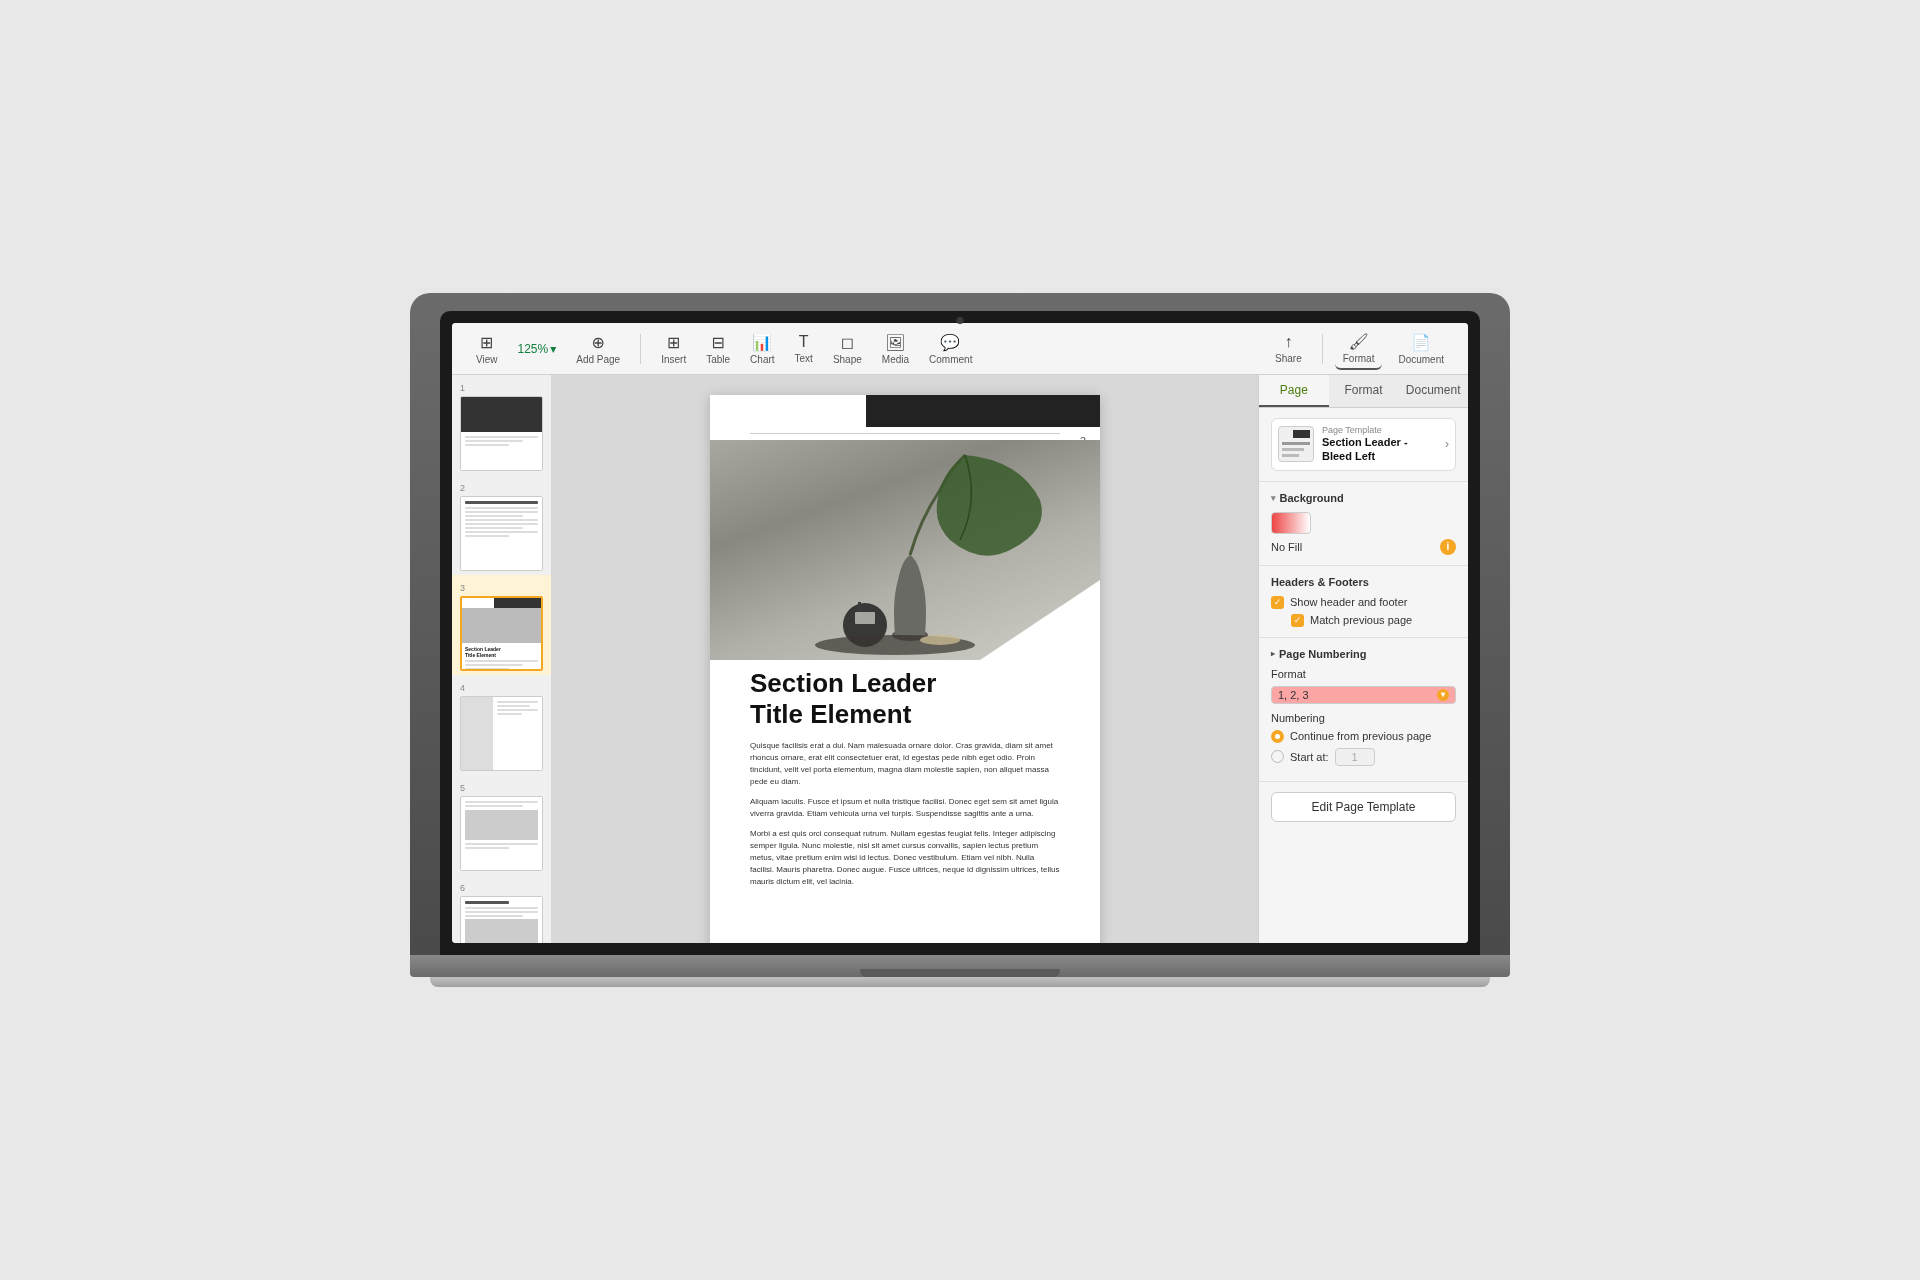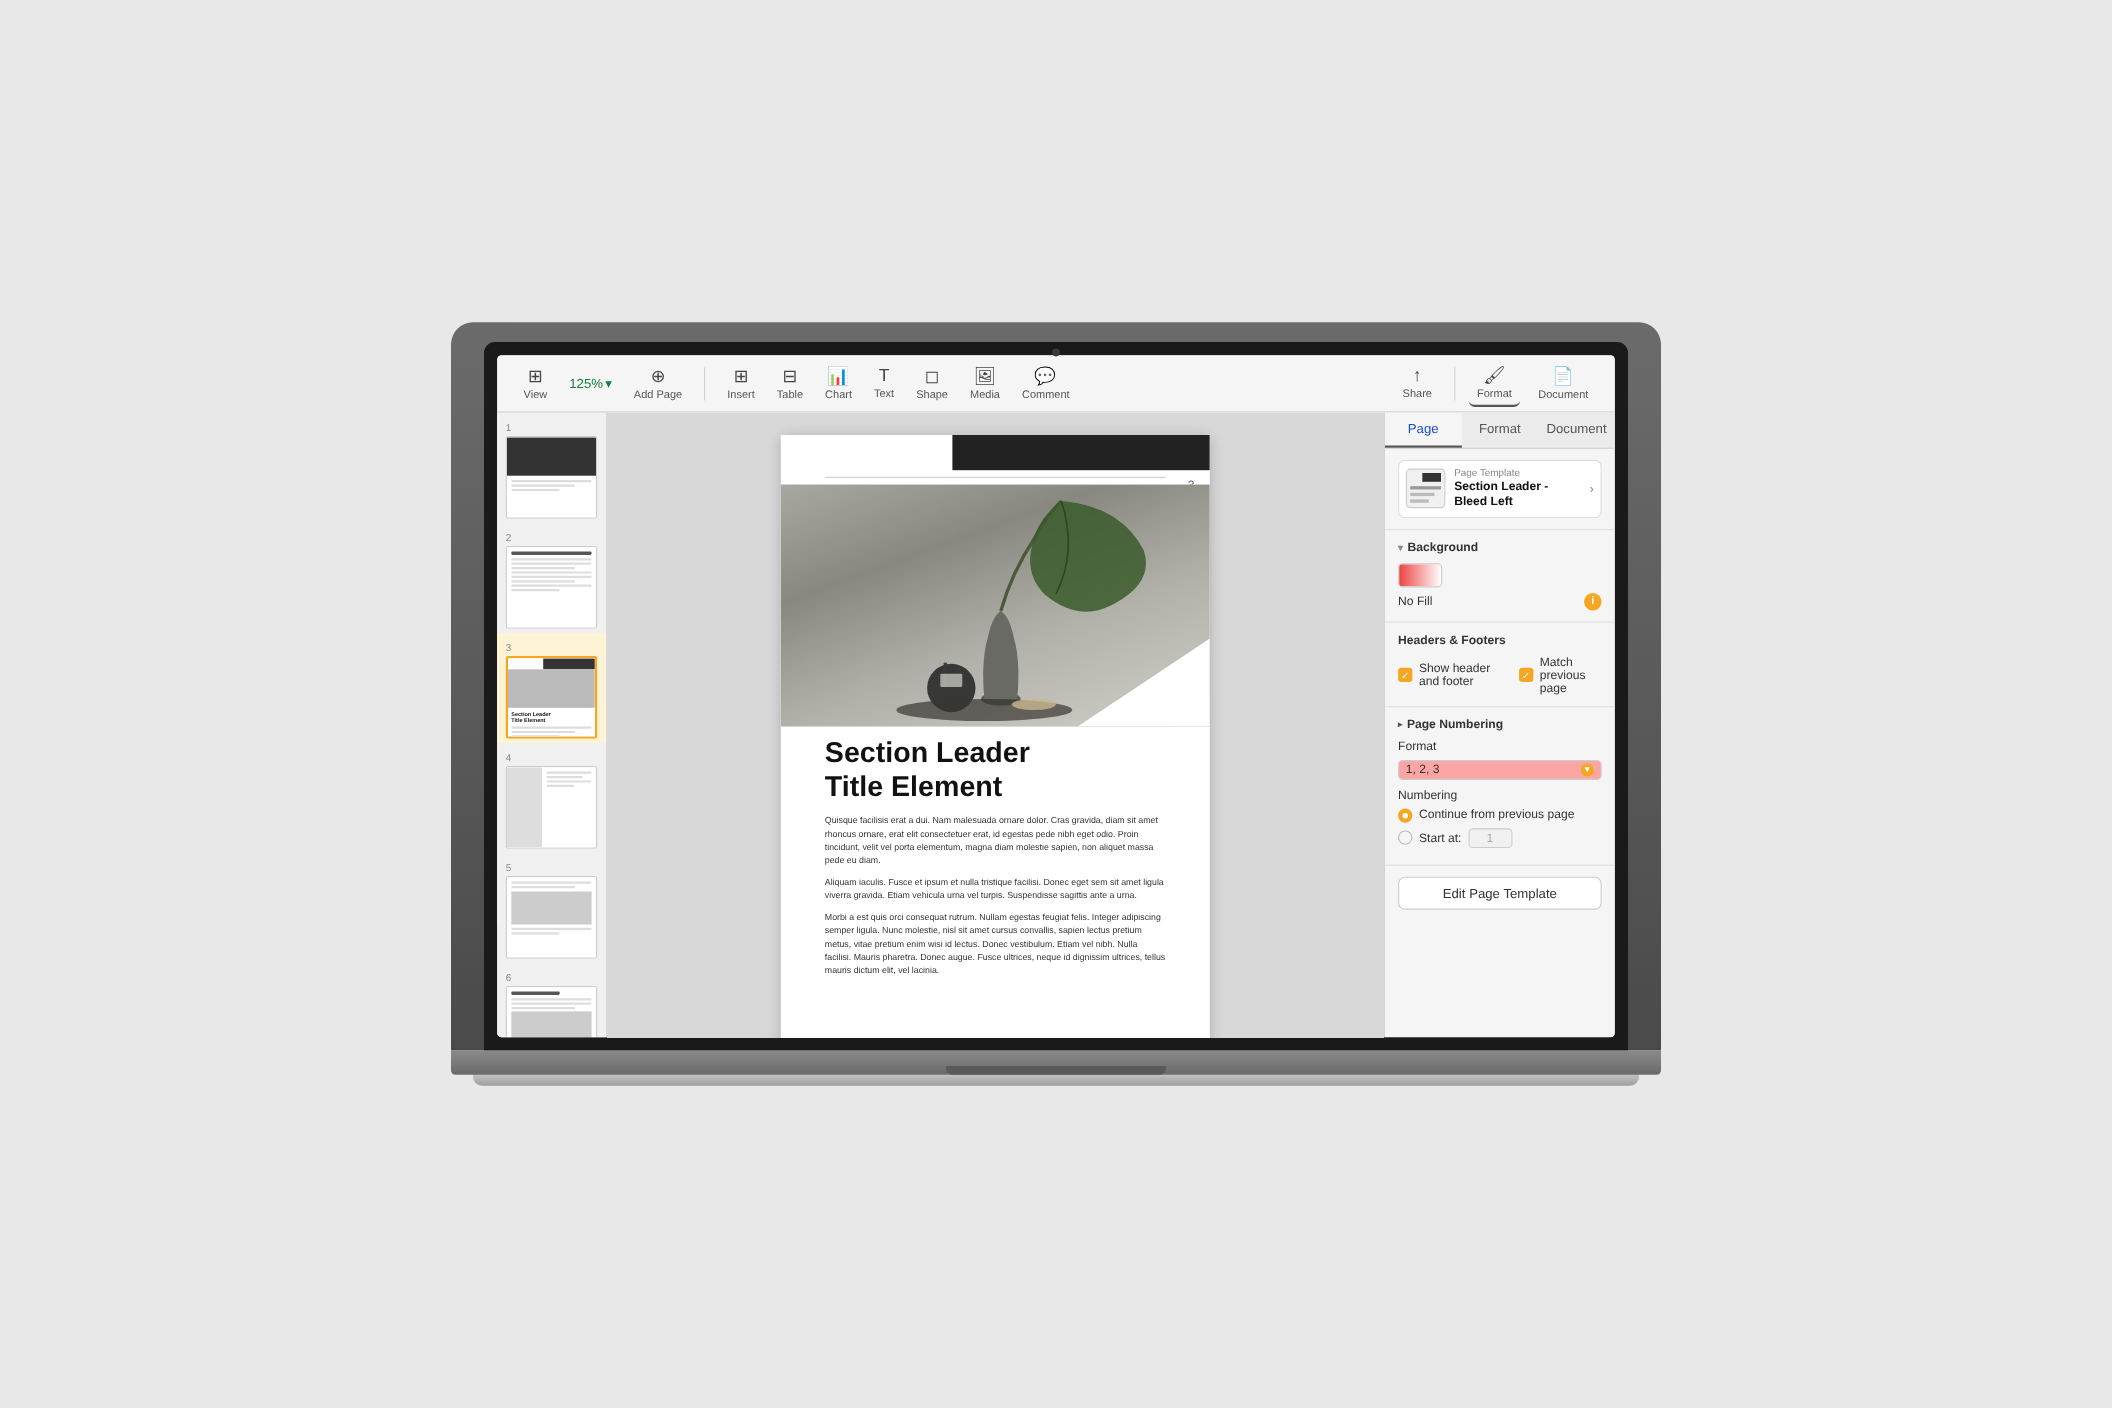--- a/index.html
+++ b/index.html
@@ -276,21 +276,21 @@
       flex: 1;
       text-align: center;
       padding: 8px 4px;
       font-size: 12px;
       color: #555;
       cursor: pointer;
       border-bottom: 2px solid transparent;
     }
 
     .panel-tab.active {
-      color: #1d4ed8;
+      color: #4d7c0f;
       border-bottom: 2px solid #555;
       background: #f5f5f5;
     }
 
     .panel-section {
       padding: 10px 12px;
       border-bottom: 1px solid #e0e0e0;
     }
 
     .panel-section-title {
@@ -387,21 +387,21 @@
       align-items: center;
       justify-content: center;
       font-size: 10px;
       color: white;
       font-weight: 700;
       cursor: pointer;
     }
 
     .section-toggle {
       display: flex;
-      flex-direction: row;
+      flex-direction: column;
       gap: 5px;
     }
 
     .checkbox-row {
       display: flex;
       align-items: center;
       gap: 6px;
       font-size: 11px;
       color: #333;
     }

